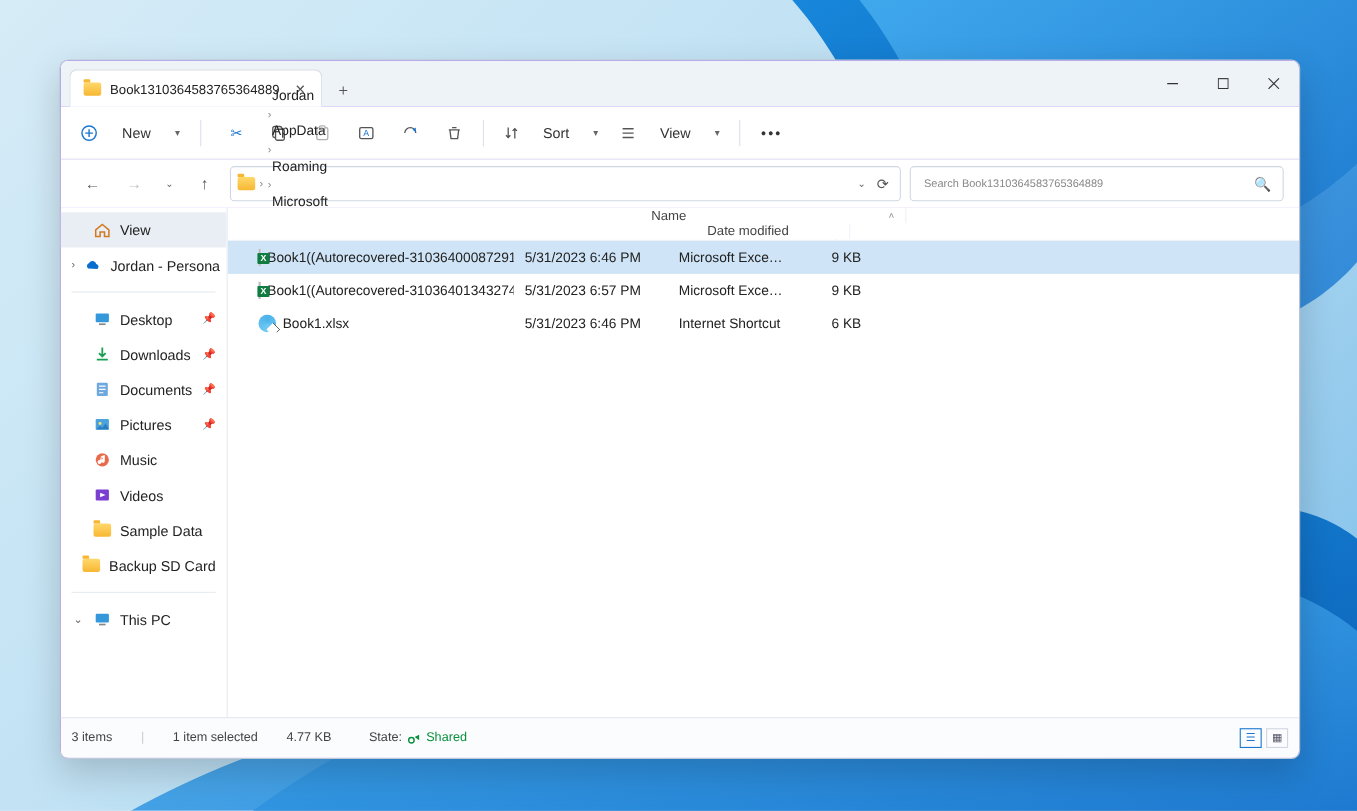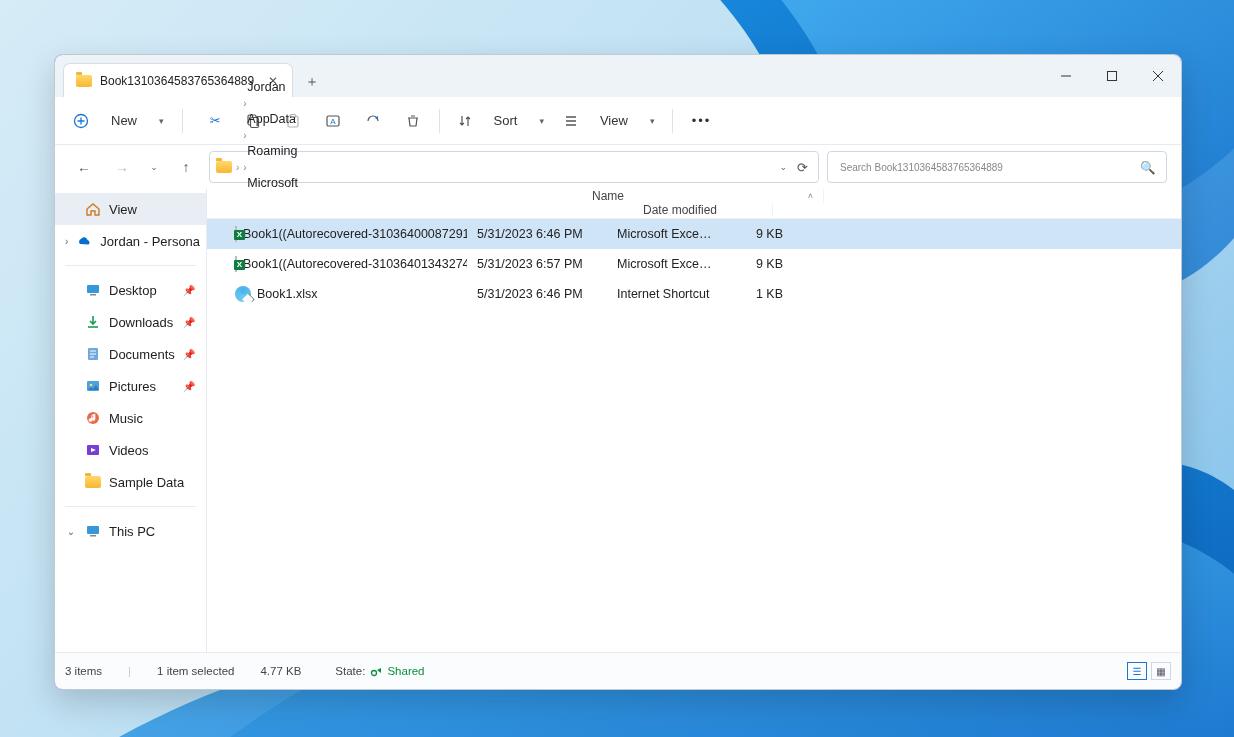--- a/index.html
+++ b/index.html
@@ -299,20 +299,27 @@
             </span>
             <span>Videos</span>
           </div>
           <div class="s-item">
             <span class="s-caret"></span>
             <span class="ico">
               <span class="folder-ico"></span>
             </span>
             <span>Sample Data</span>
           </div>
+          <div class="s-item">
+            <span class="s-caret"></span>
+            <span class="ico">
+              <span class="folder-ico"></span>
+            </span>
+            <span>Backup SD Card</span>
+          </div>
         </div>
       <div class="s-sep"></div>
       <div class="s-item">
         <span class="s-caret">⌄</span>
         <span class="ico">
             <svg width="16" height="16">
               <rect x="2" y="3" width="12" height="8" rx="1" fill="#3498db"></rect>
               <rect x="5" y="12" width="6" height="1.5" fill="#888"></rect>
             </svg>
           </span>
@@ -355,21 +362,21 @@
             <div class="cell c-type">Microsoft Excel Bi…</div>
             <div class="cell c-size">9 KB</div>
           </div>
           <div class="row">
             <div class="cell c-name">
               <span class="url-ico"></span>
               <span>Book1.xlsx</span>
             </div>
             <div class="cell c-date">5/31/2023 6:46 PM</div>
             <div class="cell c-type">Internet Shortcut</div>
-            <div class="cell c-size">1 KB</div>
+            <div class="cell c-size">6 KB</div>
           </div>
         </div>
     </div>
   </div>
 
   <div class="status">
     <span>3 items</span>
     <span style="color:#ccc">|</span>
     <span>1 item selected</span>
     <span>4.77 KB</span>

